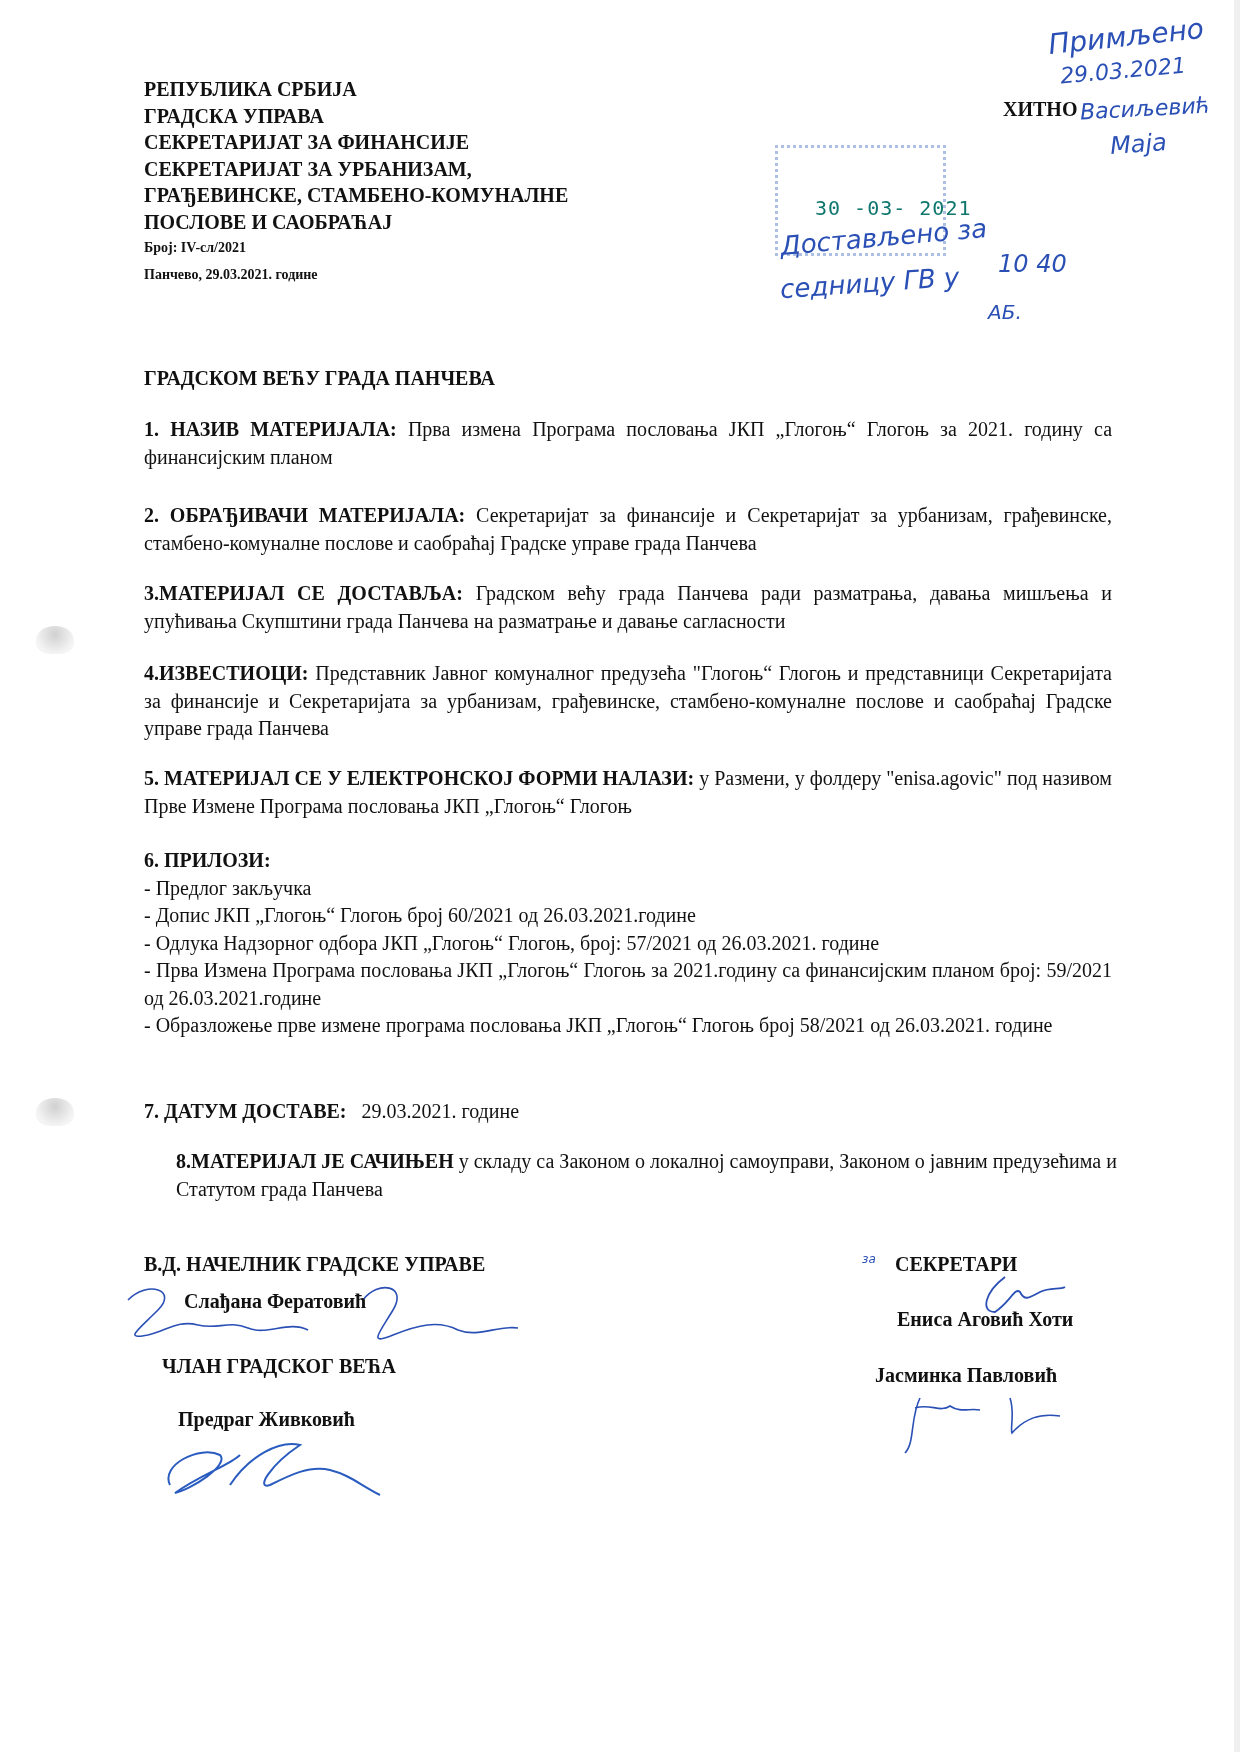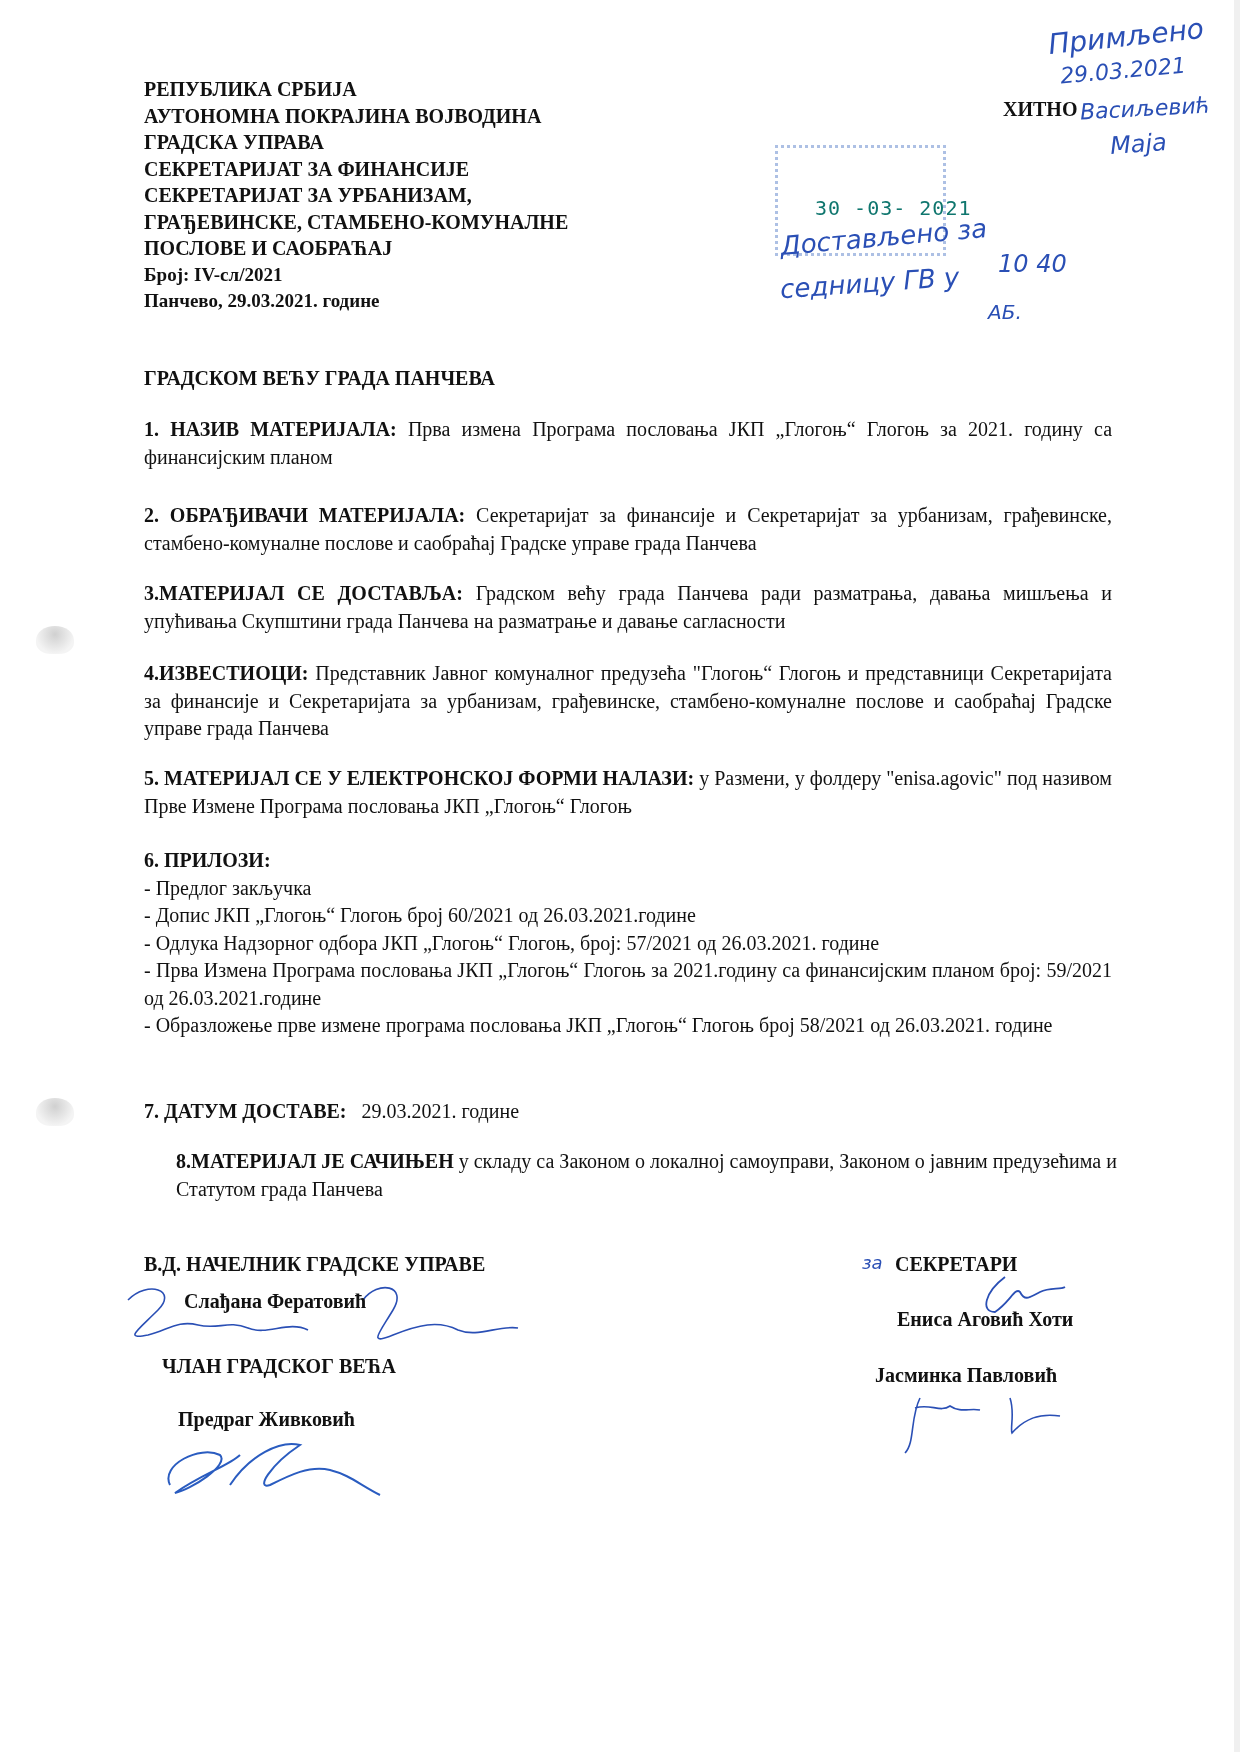--- a/index.html
+++ b/index.html
@@ -5,21 +5,21 @@
   html, body { margin: 0; padding: 0; background: #ffffff; }
   body { width: 1240px; height: 1752px; position: relative; overflow: hidden;
          font-family: "Liberation Serif", "DejaVu Serif", serif; color: #111; }
   .page { position: absolute; left: 0; top: 0; width: 1240px; height: 1752px; background: #fff; }
   .right-border { position: absolute; right: 0; top: 0; width: 6px; height: 1752px; background: #f0f0f0; }
   .punch { position: absolute; left: 36px; width: 38px; height: 28px; border-radius: 50% 50% 40% 40%;
            background: radial-gradient(ellipse at 50% 30%, #d0d0d0, #f4f4f4 70%); }
   .abs { position: absolute; }
   .hdr { left: 144px; top: 76px; font-weight: bold; font-size: 20px; line-height: 26.5px; }
   .hdr div { white-space: nowrap; }
-  .hdr .cond { font-size: 19px; }
+  .hdr .cond { font-size: 14px; }
   .urgent { left: 1003px; top: 98px; font-weight: bold; font-size: 20px; }
   .hand { color: #2a4fb5; font-family: "DejaVu Sans", sans-serif; font-style: italic; }
   .hand1 { left: 1048px; top: 20px; font-size: 28px; transform: rotate(-6deg); }
   .hand2 { left: 1060px; top: 58px; font-size: 22px; transform: rotate(-5deg); }
   .hand3 { left: 1080px; top: 96px; font-size: 22px; transform: rotate(-3deg); }
   .hand4 { left: 1110px; top: 130px; font-size: 24px; transform: rotate(-4deg); }
   .stamp { left: 775px; top: 145px; width: 165px; height: 105px; border: 3px dotted #9fb6e0;
            opacity: 0.85; }
   .stamp-date { left: 815px; top: 196px; color: #0f766e; font-family: "DejaVu Sans Mono", monospace; font-size: 20px; letter-spacing: 1px; }
   .hand5 { left: 780px; top: 222px; font-size: 26px; transform: rotate(-5deg); }
@@ -35,21 +35,20 @@
 </head>
 <body>
 
 <div class="page">
   <div class="right-border"></div>
   <div class="punch" style="top:626px"></div>
   <div class="punch" style="top:1098px"></div>
 
   <div class="abs hdr">
     <div>РЕПУБЛИКА СРБИЈА</div>
-    <div>АУТОНОМНА ПОКРАЈИНА ВОЈВОДИНА</div>
     <div>ГРАДСКА УПРАВА</div>
     <div>СЕКРЕТАРИЈАТ ЗА ФИНАНСИЈЕ</div>
     <div>СЕКРЕТАРИЈАТ ЗА УРБАНИЗАМ,</div>
     <div>ГРАЂЕВИНСКЕ, СТАМБЕНО-КОМУНАЛНЕ</div>
     <div>ПОСЛОВЕ И САОБРАЋАЈ</div>
     <div class="cond">Број: IV-сл/2021</div>
     <div class="cond">Панчево, 29.03.2021. године</div>
   </div>
 
   <div class="abs urgent">ХИТНО</div>
@@ -106,21 +105,21 @@
     <path d="M10,20 C30,0 60,10 40,30 C20,50 5,60 30,55 C50,50 60,40 80,45 C100,50 110,40 130,48 C150,56 170,40 190,50" stroke="#2a4fb5" stroke-width="1.6" fill="none"></path>
     <path d="M245,20 C260,0 290,5 275,30 C260,55 250,65 275,55 C300,45 320,40 340,50 C360,58 380,45 400,48" stroke="#2a4fb5" stroke-width="1.6" fill="none"></path>
   </svg>
   <div class="sig" style="left:184px; top:1290px;">Слађана Фератовић</div>
   <div class="sig" style="left:162px; top:1355px;">ЧЛАН ГРАДСКОГ ВЕЋА</div>
   <div class="sig" style="left:178px; top:1408px;">Предраг Живковић</div>
   <svg class="sig-scribble" style="left:160px; top:1435px;" width="230" height="75">
     <path d="M10,50 C0,30 40,10 60,20 C70,30 30,55 15,58 C40,40 70,30 80,20 M70,50 C90,20 120,5 140,10 C110,30 95,55 110,50 C130,40 150,30 170,35 C190,40 200,50 220,60" stroke="#2a5cc0" stroke-width="2" fill="none"></path>
   </svg>
 
-  <div class="abs hand" style="left:862px; top:1252px; font-size:18px;">за</div>
+  <div class="abs hand" style="left:862px; top:1252px; font-size:12px;">за</div>
   <div class="sig" style="left:895px; top:1253px;">СЕКРЕТАРИ</div>
   <svg class="sig-scribble" style="left:975px; top:1272px;" width="100" height="45">
     <path d="M30,5 C10,20 5,40 20,40 C35,30 40,15 45,20 C50,30 55,25 65,20 C75,15 85,18 90,15" stroke="#2a4fb5" stroke-width="1.8" fill="none"></path>
   </svg>
   <div class="sig" style="left:897px; top:1308px;">Ениса Аговић Хоти</div>
   <div class="sig" style="left:875px; top:1364px;">Јасминка Павловић</div>
   <svg class="sig-scribble" style="left:900px; top:1388px;" width="200" height="70">
     <path d="M20,10 C10,30 15,55 5,65 M15,20 C30,15 40,25 50,18 C60,25 70,20 80,22 M110,10 C115,25 110,40 112,45 C125,30 140,25 160,28" stroke="#2a4fb5" stroke-width="1.6" fill="none"></path>
   </svg>
 </div>

